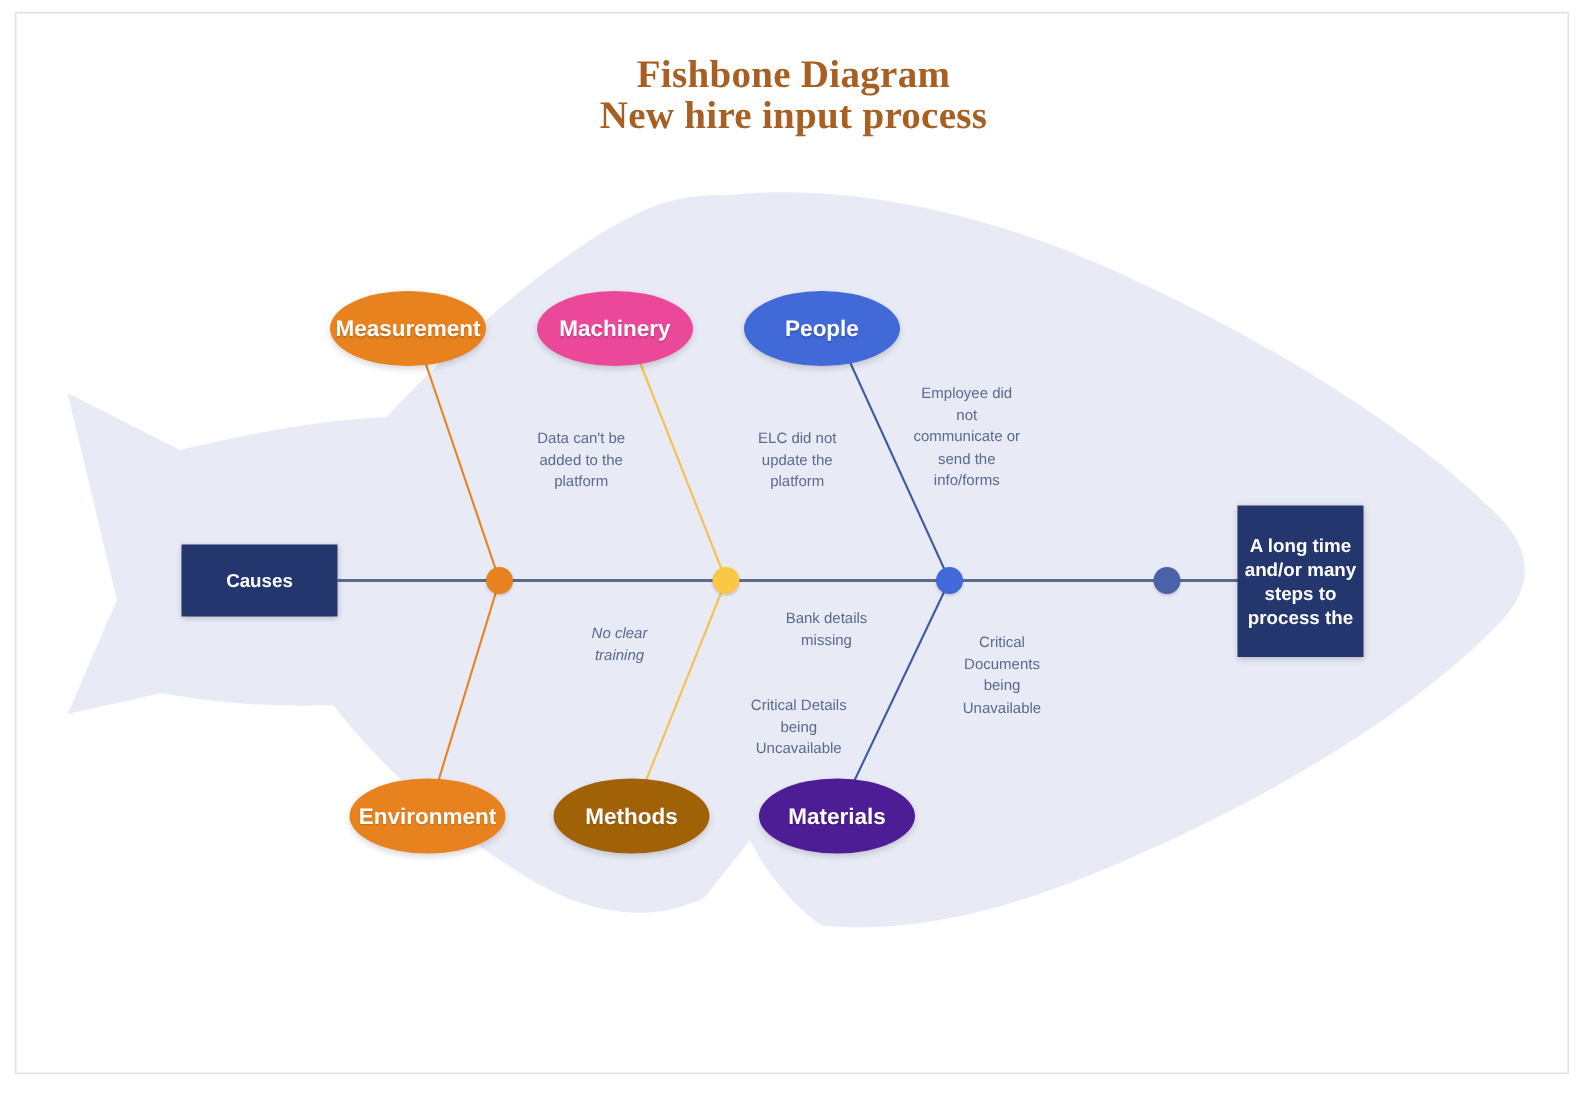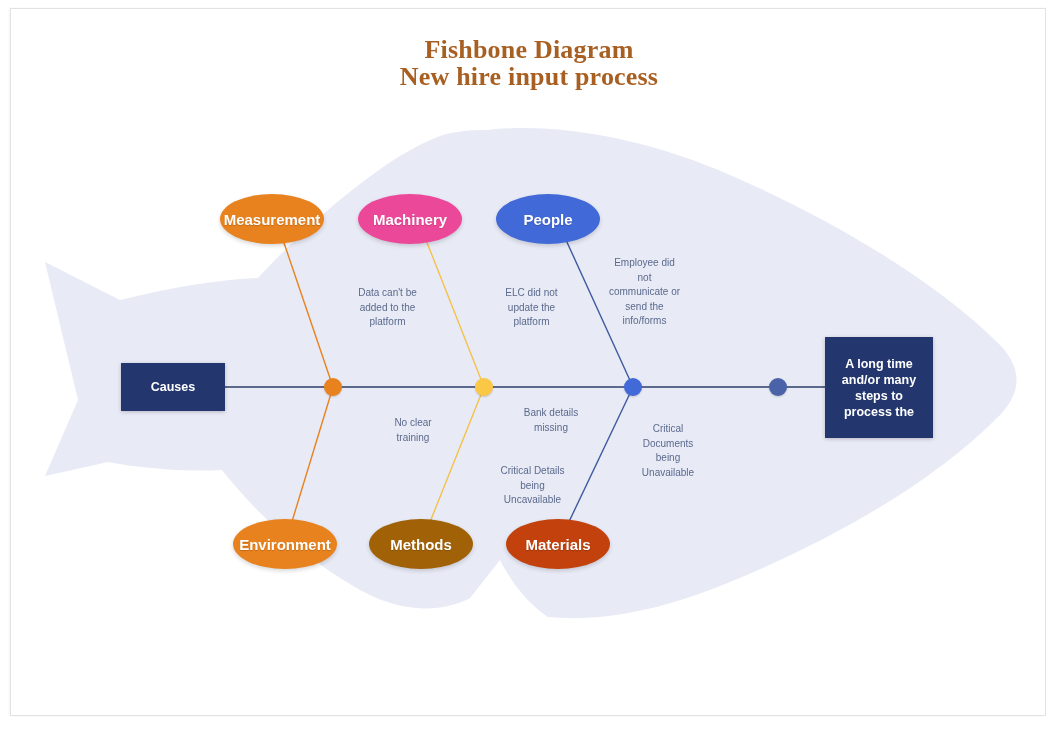--- a/index.html
+++ b/index.html
@@ -62,21 +62,21 @@
     text-align:center;
     box-shadow:0 1px 4px rgba(0,0,0,0.22);
   }
   #causes-box{
     left:121px;top:363px;
     width:104px;height:48px;
     font-size:12.5px;
   }
   #effect-box{
     left:825px;top:337px;
-    width:108px;height:101px;
+    width:84px;height:101px;
     font-size:12.5px;
     line-height:16px;
     padding:0 3px;
     box-sizing:border-box;
   }
   .cause-text{
     position:absolute;
     color:#5b6a8c;
     font-size:10px;
     line-height:14.5px;
@@ -154,21 +154,21 @@
   </div>
 
   <div class="oval" style="left:233px;top:519px;width:104px;height:50px;background:#e8821e;">
     <span>Environment</span>
   </div>
 
   <div class="oval" style="left:369px;top:519px;width:104px;height:50px;background:#a16207;">
     <span>Methods</span>
   </div>
 
-  <div class="oval" style="left:506px;top:519px;width:104px;height:50px;background:#c2410c;">
+  <div class="oval" style="left:506px;top:519px;width:104px;height:50px;background:#4c1d95;">
     <span>Materials</span>
   </div>
 
   <div class="endbox" id="causes-box">
     <span>Causes</span>
   </div>
 
   <div class="endbox" id="effect-box">
     <div>
       <div>A long time</div>
@@ -191,21 +191,21 @@
   </div>
 
   <div class="cause-text" style="left:592px;top:256px;width:105px;">
     <div>Employee did</div>
     <div>not</div>
     <div>communicate or</div>
     <div>send the</div>
     <div>info/forms</div>
   </div>
 
-  <div class="cause-text" style="left:373px;top:416px;width:80px;">
+  <div class="cause-text" style="left:373px;top:416px;width:80px;font-style:italic;">
     <div>No clear</div>
     <div>training</div>
   </div>
 
   <div class="cause-text" style="left:505px;top:406px;width:92px;">
     <div>Bank details</div>
     <div>missing</div>
   </div>
 
   <div class="cause-text" style="left:485px;top:464px;width:95px;">

